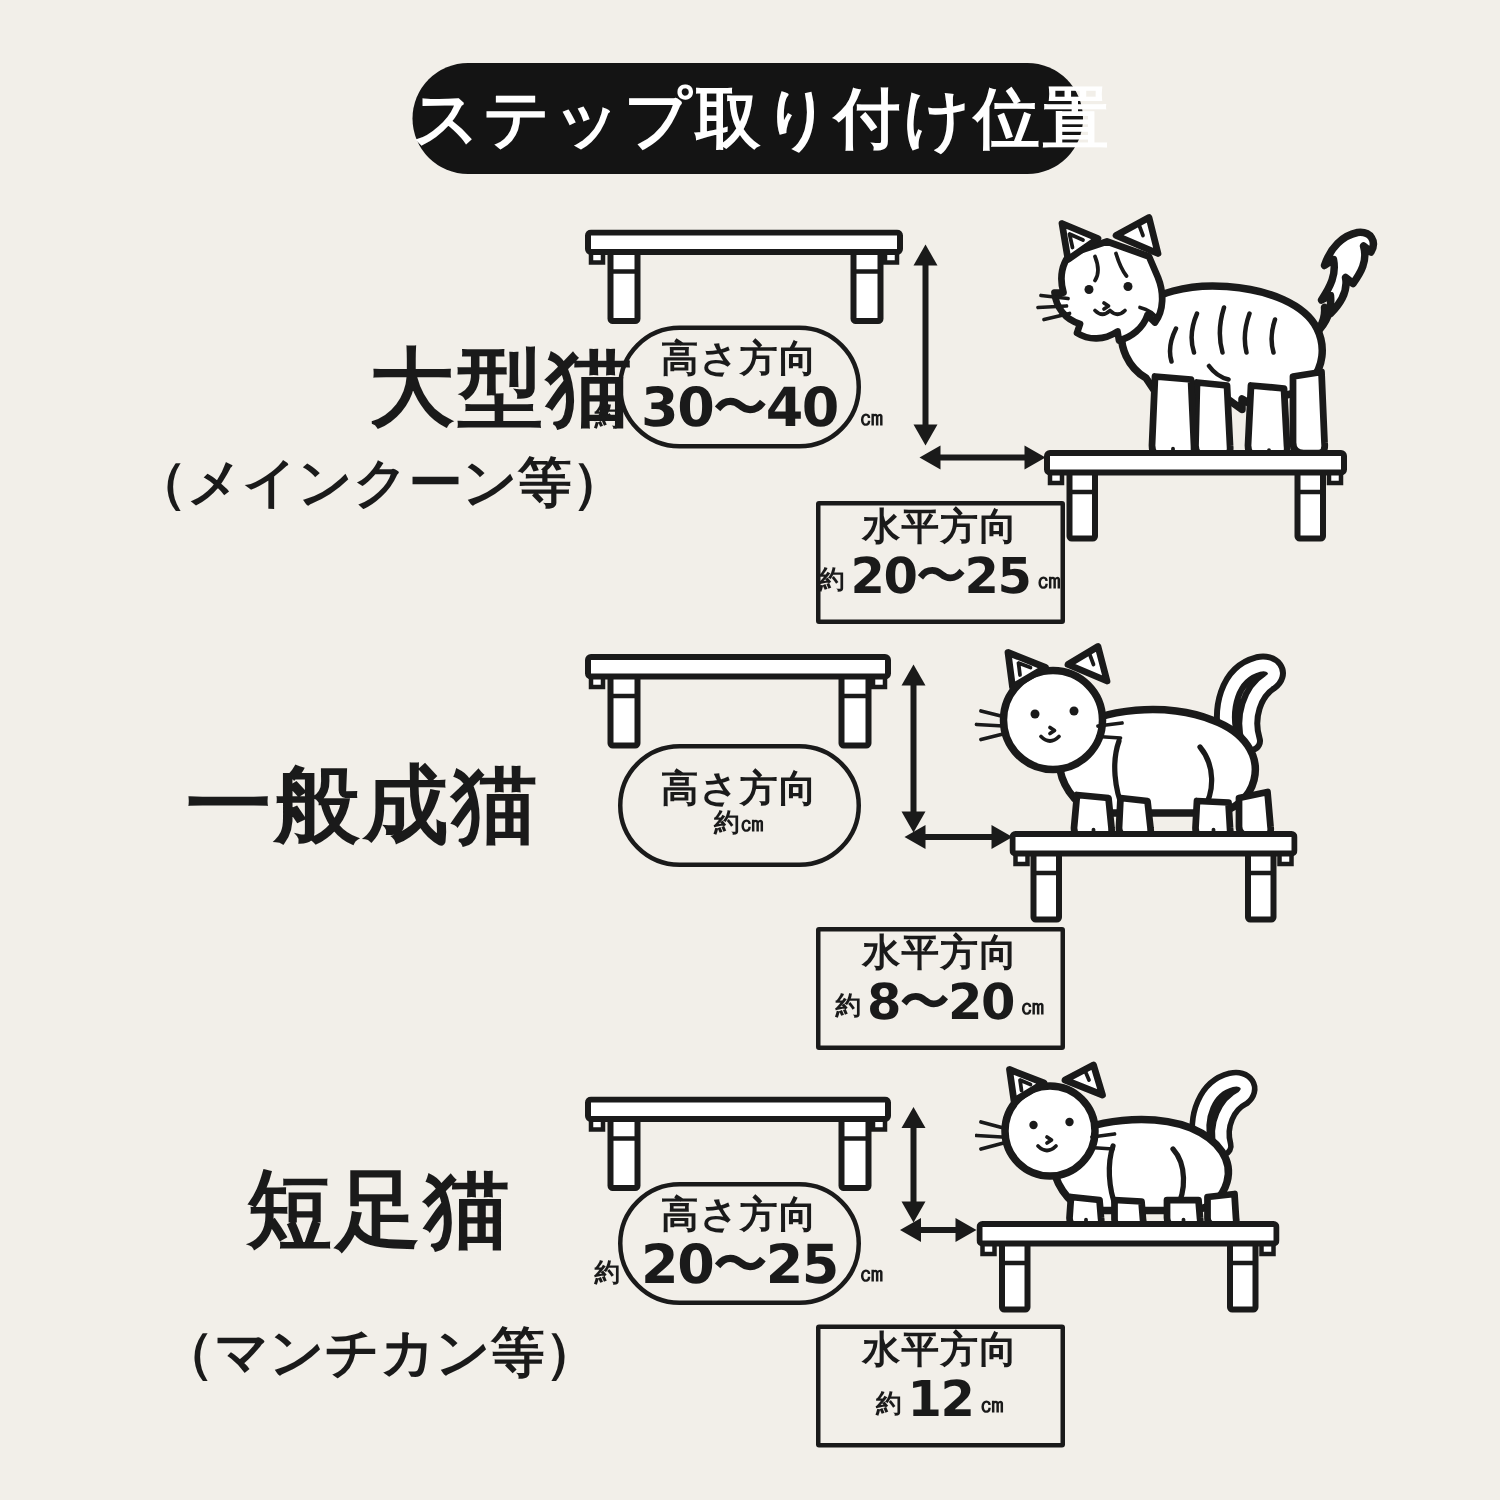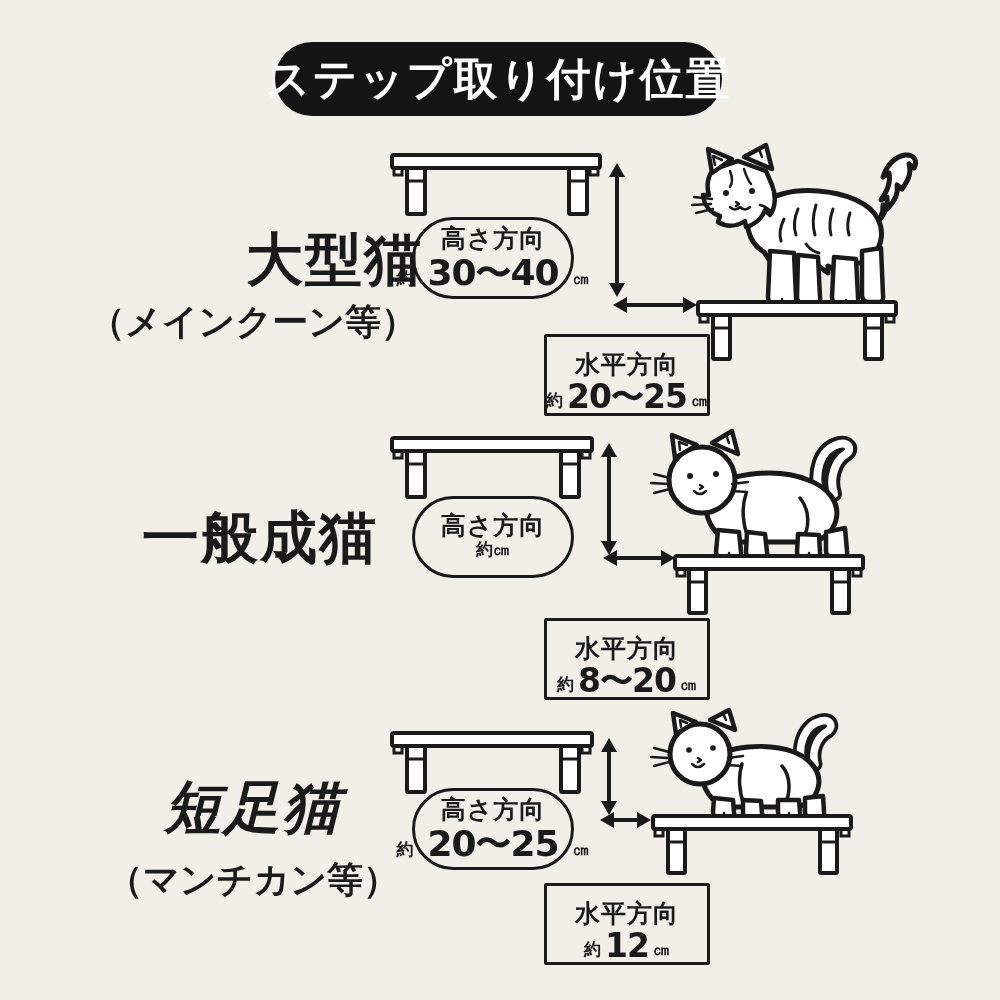--- a/index.html
+++ b/index.html
@@ -11,21 +11,21 @@
     color: #1a1a1a;
     overflow: hidden;
   }
   .abs { position: absolute; }
 
   
   .title-banner {
     left: 275px; top: 42px; width: 447px; height: 74px;
     background: #141414; color: #ffffff;
     border-radius: 40px;
-    display: flex; align-items: center; justify-content: center;
+    display: flex; align-items: center; 
     font-size: 44px; font-weight: 800; letter-spacing: 2px;
     white-space: nowrap;
   }
 
   
   .section-name {
     width: 340px; text-align: center;
     font-size: 57px; font-weight: 800; letter-spacing: 2px;
     line-height: 1.05; white-space: nowrap;
   }
@@ -43,21 +43,21 @@
   }
   .measure-label { font-size: 25px; font-weight: 700; letter-spacing: 1px; line-height: 1.1; white-space: nowrap; }
   .measure-valrow { display: flex; align-items: flex-end; line-height: 1; margin-top: 2px; white-space: nowrap; }
   .measure-prefix { font-size: 17px; font-weight: 700; padding-bottom: 4px; }
   .measure-value  { font-size: 36px; font-weight: 700; letter-spacing: -1px; margin: 0 14px; }
   .measure-unit   { font-size: 17px; font-weight: 700; padding-bottom: 4px; }
 
   
   .measure-box {
     border: 3.5px solid #1a1a1a; border-radius: 2px;
-    display: flex; flex-direction: column; align-items: center; justify-content: flex-end;
+    display: flex; flex-direction: column; align-items: center; justify-content: flex-start;
     background: transparent;
   }
   .measure-box .measure-value { font-size: 33px; margin: 0 4px; }
 
   svg { display: block; }
 </style>
 </head>
 <body>
 
 <div class="abs title-banner">
@@ -141,21 +141,21 @@
     <div class="measure-label">水平方向</div>
     <div class="measure-valrow">
       <span class="measure-prefix">約</span>
       <span class="measure-value">20〜25</span>
       <span class="measure-unit">㎝</span>
     </div>
   </div>
 </div>
 
 <div>
-  <div class="abs section-name" style="left:90px; top:508px;">一般成猫</div>
+  <div class="abs section-name" style="left:72px; top:508px;">一般成猫</div>
 
   <svg class="abs" style="left:390px; top:436px;" width="204" height="66" viewBox="0 0 204 66">
     <rect x="4" y="15" width="8" height="7" fill="#fff" stroke="#1a1a1a" stroke-width="3"></rect>
     <rect x="192" y="15" width="8" height="7" fill="#fff" stroke="#1a1a1a" stroke-width="3"></rect>
     <rect x="17" y="14" width="18" height="47" rx="1.5" fill="#fff" stroke="#1a1a1a" stroke-width="4"></rect>
     <line x1="17" y1="28" x2="35" y2="28" stroke="#1a1a1a" stroke-width="3"></line>
     <rect x="171" y="14" width="18" height="47" rx="1.5" fill="#fff" stroke="#1a1a1a" stroke-width="4"></rect>
     <line x1="171" y1="28" x2="189" y2="28" stroke="#1a1a1a" stroke-width="3"></line>
     <rect x="2" y="2" width="200" height="13" rx="2" fill="#fff" stroke="#1a1a1a" stroke-width="4"></rect>
   </svg>
@@ -220,22 +220,22 @@
     <div class="measure-label">水平方向</div>
     <div class="measure-valrow">
       <span class="measure-prefix">約</span>
       <span class="measure-value">8〜20</span>
       <span class="measure-unit">㎝</span>
     </div>
   </div>
 </div>
 
 <div>
-  <div class="abs section-name" style="left:83px; top:778px;font-style:italic;">短足猫</div>
-  <div class="abs section-subtitle" style="left:83px; top:856px;">（マンチカン等）</div>
+  <div class="abs section-name" style="left:83px; top:778px;">短足猫</div>
+  <div class="abs section-subtitle" style="left:83px; top:878px;">（マンチカン等）</div>
 
   <svg class="abs" style="left:390px; top:731px;" width="204" height="66" viewBox="0 0 204 66">
     <rect x="4" y="15" width="8" height="7" fill="#fff" stroke="#1a1a1a" stroke-width="3"></rect>
     <rect x="192" y="15" width="8" height="7" fill="#fff" stroke="#1a1a1a" stroke-width="3"></rect>
     <rect x="17" y="14" width="18" height="47" rx="1.5" fill="#fff" stroke="#1a1a1a" stroke-width="4"></rect>
     <line x1="17" y1="28" x2="35" y2="28" stroke="#1a1a1a" stroke-width="3"></line>
     <rect x="171" y="14" width="18" height="47" rx="1.5" fill="#fff" stroke="#1a1a1a" stroke-width="4"></rect>
     <line x1="171" y1="28" x2="189" y2="28" stroke="#1a1a1a" stroke-width="3"></line>
     <rect x="2" y="2" width="200" height="13" rx="2" fill="#fff" stroke="#1a1a1a" stroke-width="4"></rect>
   </svg>

